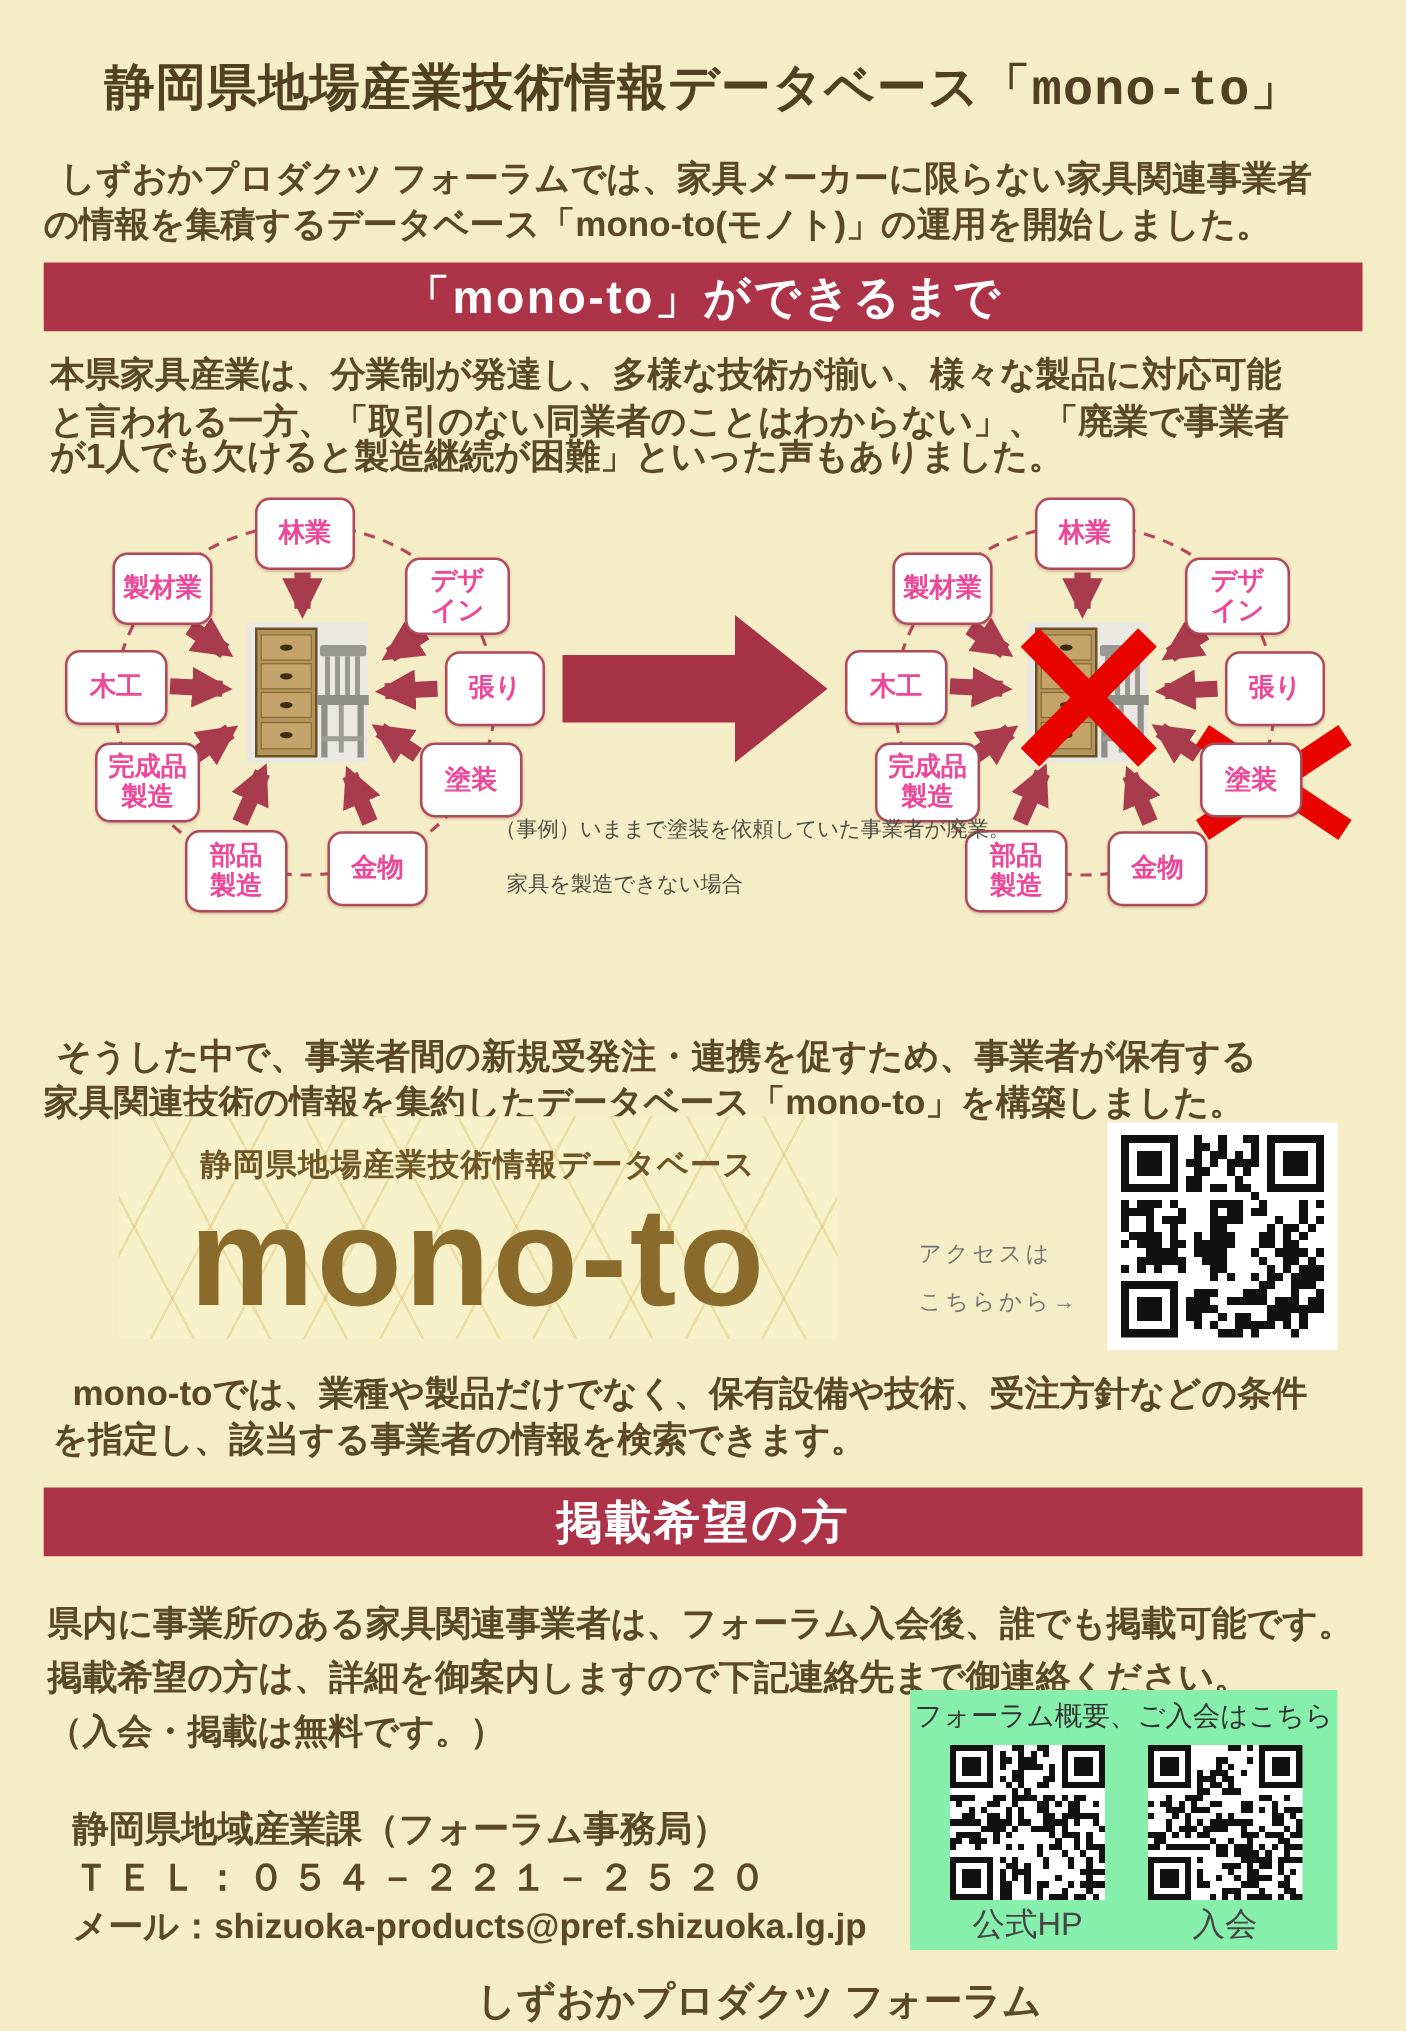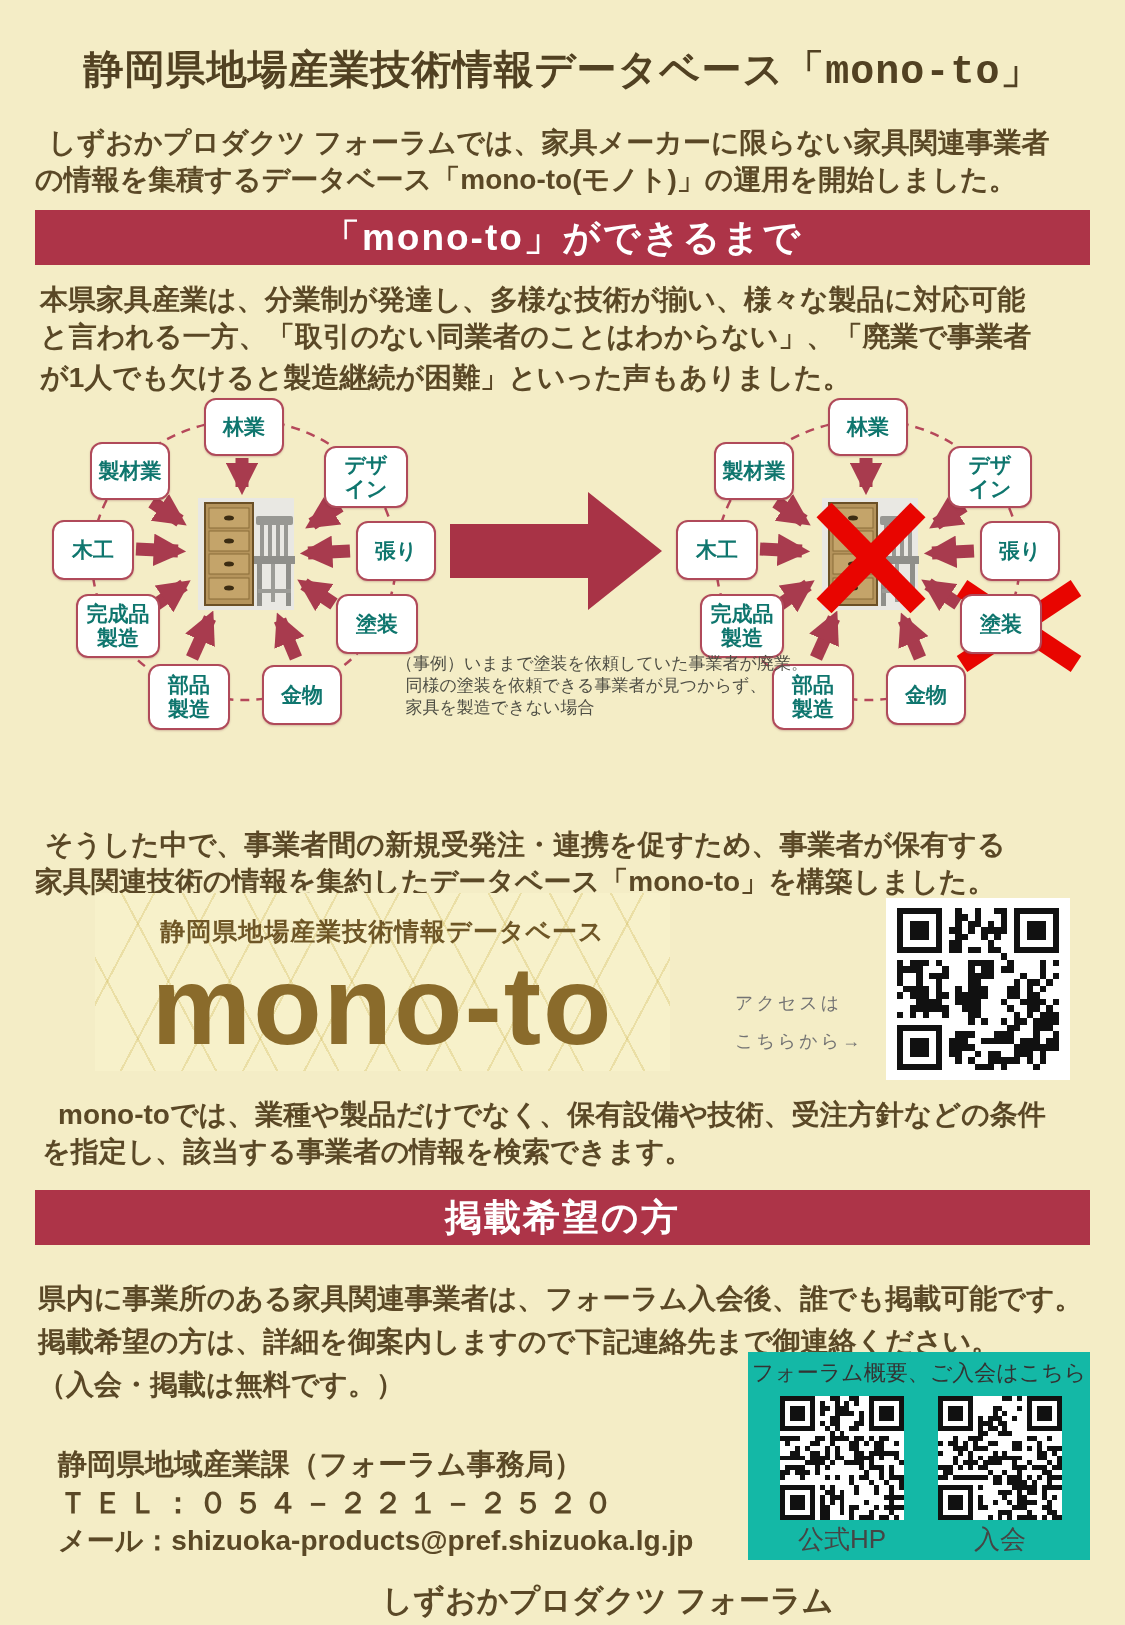--- a/index.html
+++ b/index.html
@@ -9,35 +9,35 @@
   html,body{margin:0;padding:0;}
   body{background:#d8d8d8;font-family:"Liberation Sans","DejaVu Sans",sans-serif;}
   #page{position:relative;width:1125px;height:1625px;background:var(--bg);overflow:hidden;margin:0 auto;}
   .abs{position:absolute;}
   .title{width:100%;text-align:center;font-size:40px;font-weight:700;color:var(--title);letter-spacing:1px;font-family:Liberation Mono, monospace;}
   .para{font-size:28px;font-weight:700;color:var(--text);line-height:37px;white-space:pre;}
   .banner{left:35px;width:1055px;height:55px;background:var(--banner);color:#fff;
           display:flex;align-items:center;justify-content:center;font-size:37px;font-weight:700;letter-spacing:2px;}
   .node{position:absolute;background:#fff;border:2px solid var(--nodeborder);border-radius:12px;
         display:flex;align-items:center;justify-content:center;text-align:center;
-        font-size:21px;font-weight:700;color:#0f766e;line-height:1.12;white-space:pre-line;
+        font-size:21px;font-weight:700;color:#ec4899;line-height:1.12;white-space:pre-line;
         box-shadow:0 1px 2px rgba(120,40,50,.25);z-index:3;}
   .caption{font-size:17px;color:#4e4e44;line-height:21px;white-space:pre;z-index:3;}
   .logo-box{left:95px;top:893px;width:575px;height:178px;
         background:
          repeating-linear-gradient(62deg,rgba(205,180,80,0) 0 52px,rgba(205,180,80,.30) 52px 54px),
          repeating-linear-gradient(-62deg,rgba(205,180,80,0) 0 52px,rgba(205,180,80,.30) 52px 54px),
          #f7f1ca;
         text-align:center;z-index:2;}
   .logo-head{font-size:25px;font-weight:700;color:#6e5626;margin-top:22px;letter-spacing:1px;}
   .logo-word{font-size:112px;font-weight:700;color:var(--logo);line-height:100px;letter-spacing:2px;margin-top:8px;}
   .access-note{font-size:18px;color:#737373;line-height:38px;letter-spacing:3px;white-space:pre;z-index:3;font-family:Liberation Serif, serif;}
   .qr-white{background:#fff;z-index:3;}
   .qr-pad{position:absolute;inset:10px;}
-  .panel{left:748px;top:1352px;width:342px;height:208px;background:#14b8a6;z-index:3;}
+  .panel{left:728px;top:1352px;width:342px;height:208px;background:#86efac;z-index:3;}
   .panel-title{position:absolute;top:6px;width:100%;text-align:center;font-size:22px;color:#333;}
   .panel-qr{position:absolute;top:44px;width:124px;height:124px;}
   .panel-label{position:absolute;top:170px;width:124px;text-align:center;font-size:26px;color:#454545;}
   .contact{font-size:29px;font-weight:700;color:var(--text);line-height:37px;white-space:pre;}
   .footer{width:100%;text-align:center;font-size:31px;font-weight:700;color:var(--text);padding-left:45px;}
   svg.layer{position:absolute;left:0;top:0;z-index:1;pointer-events:none;}
 </style>
 </head>
 <body>
 
@@ -141,21 +141,21 @@
     </g>
   </svg>
 
   <div class="abs title" style="top:42px;">静岡県地場産業技術情報データベース「mono-to」</div>
   <div class="abs para" style="left:48px;top:124px;">しずおかプロダクツ フォーラムでは、家具メーカーに限らない家具関連事業者</div>
   <div class="abs para" style="left:35px;top:161px;">の情報を集積するデータベース「mono-to(モノト)」の運用を開始しました。</div>
 
   <div class="abs banner" style="top:210px;">「mono-to」ができるまで</div>
   <div class="abs para" style="left:40px;top:281px;">本県家具産業は、分業制が発達し、多様な技術が揃い、様々な製品に対応可能</div>
   <div class="abs para" style="left:40px;top:318px;">と言われる一方、「取引のない同業者のことはわからない」、「廃業で事業者</div>
-  <div class="abs para" style="left:40px;top:359px;">が1人でも欠けると製造継続が困難」といった声もありました。</div>
+  <div class="abs para" style="left:40px;top:346px;">が1人でも欠けると製造継続が困難」といった声もありました。</div>
 
   <div class="node" style="left:204px;top:398px;width:76px;height:54px;">林業</div>
   <div class="node" style="left:90px;top:442px;width:76px;height:54px;">製材業</div>
   <div class="node" style="left:324px;top:446px;width:80px;height:58px;">デザ
 イン</div>
   <div class="node" style="left:52px;top:520px;width:78px;height:56px;">木工</div>
   <div class="node" style="left:356px;top:521px;width:76px;height:56px;">張り</div>
   <div class="node" style="left:76px;top:594px;width:80px;height:60px;">完成品
 製造</div>
   <div class="node" style="left:336px;top:594px;width:78px;height:56px;">塗装</div>
@@ -170,21 +170,20 @@
   <div class="node" style="left:676px;top:520px;width:78px;height:56px;">木工</div>
   <div class="node" style="left:980px;top:521px;width:76px;height:56px;">張り</div>
   <div class="node" style="left:700px;top:594px;width:80px;height:60px;">完成品
 製造</div>
   <div class="node" style="left:960px;top:594px;width:78px;height:56px;z-index:2;">塗装</div>
   <div class="node" style="left:772px;top:664px;width:78px;height:62px;">部品
 製造</div>
   <div class="node" style="left:886px;top:665px;width:76px;height:56px;">金物</div>
 
   <div class="abs caption" style="left:396px;top:653px;">（事例）いままで塗装を依頼していた事業者が廃業。</div>
-  <div class="abs caption" style="left:396px;top:675px;">  同様の塗装を依頼できる事業者が見つからず、</div>
   <div class="abs caption" style="left:396px;top:697px;">  家具を製造できない場合</div>
 
   <div class="abs para" style="left:45px;top:826px;">そうした中で、事業者間の新規受発注・連携を促すため、事業者が保有する</div>
   <div class="abs para" style="left:35px;top:863px;">家具関連技術の情報を集約したデータベース「mono-to」を構築しました。</div>
 
   <div class="abs logo-box">
     <div class="logo-head">静岡県地場産業技術情報データベース</div>
     <div class="logo-word">mono-to</div>
   </div>
 

